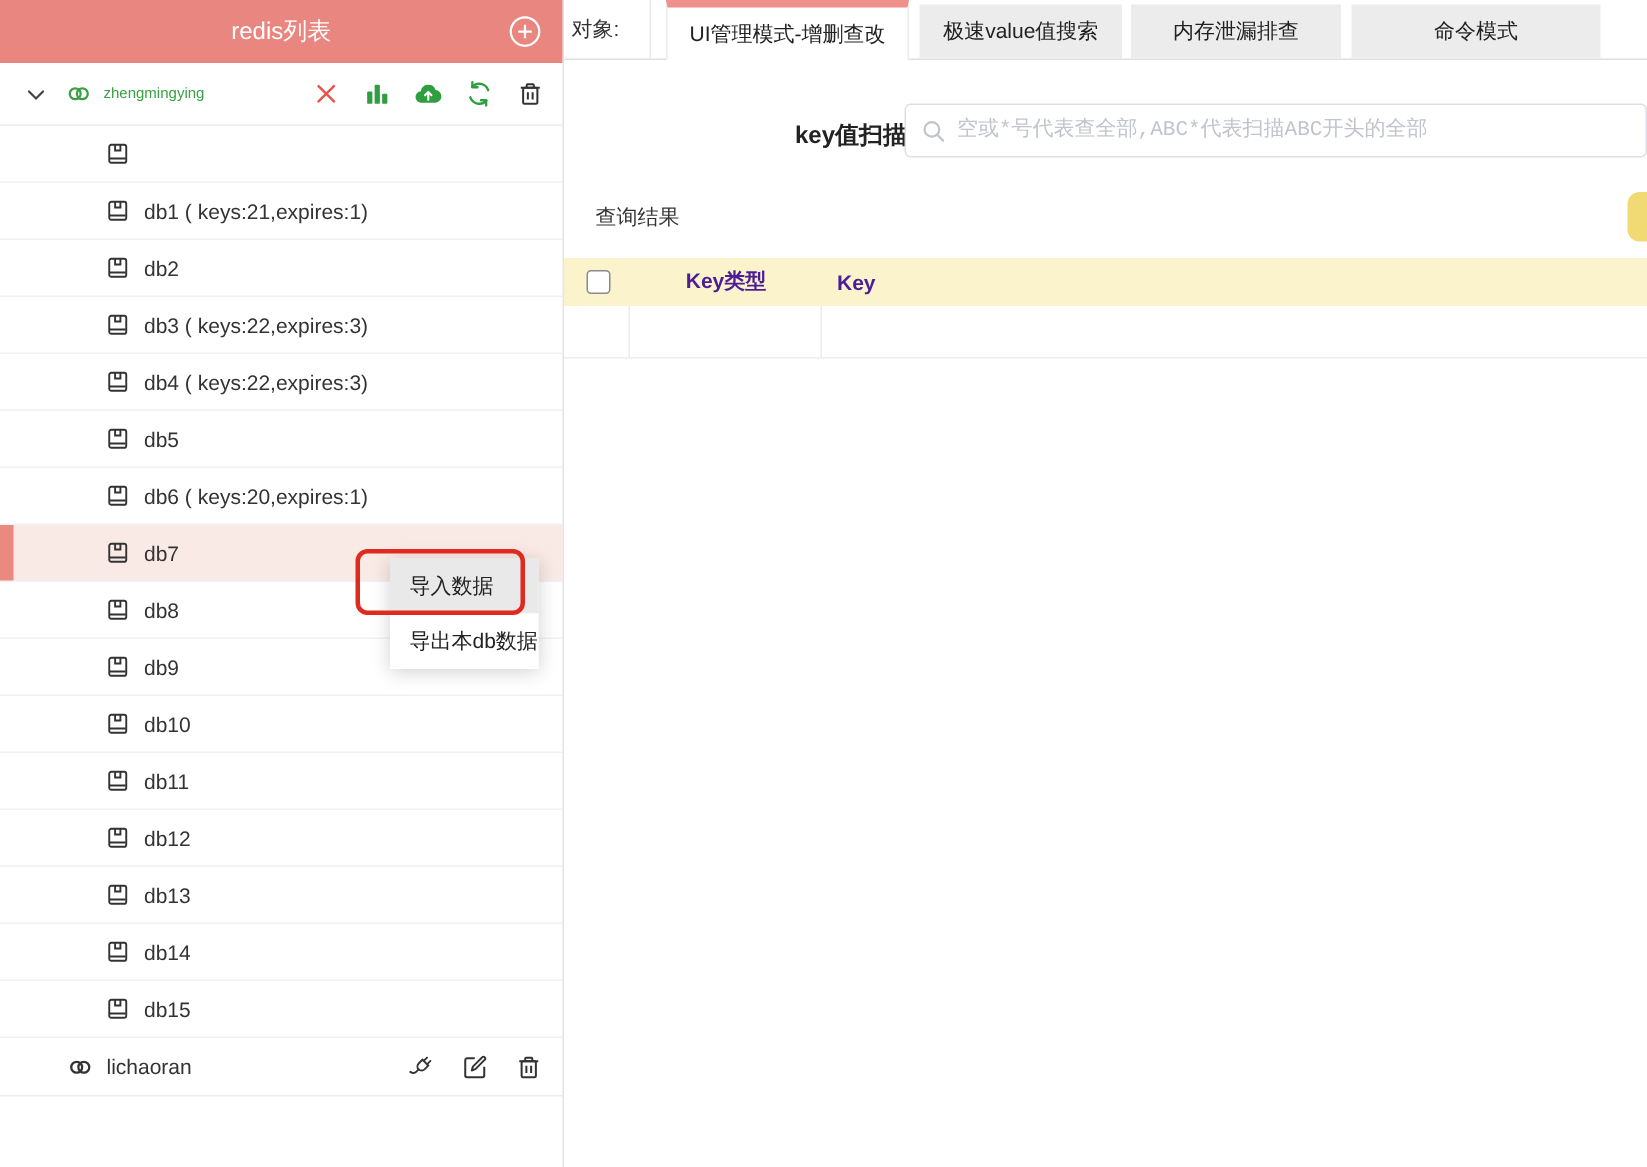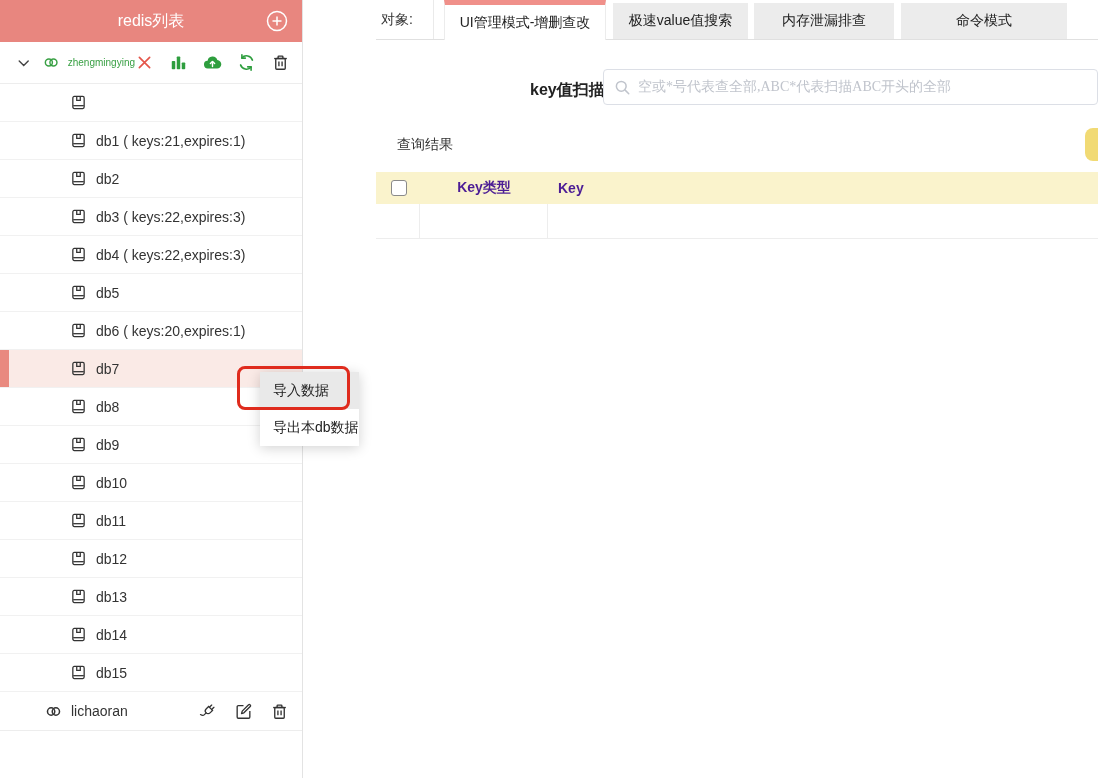--- a/index.html
+++ b/index.html
@@ -1,21 +1,21 @@
 <!DOCTYPE html>
 <html><head>
 <meta charset="utf-8">
 <style>
   * { margin:0; padding:0; box-sizing:border-box; }
   html,body { background:#fff; }
   body { font-family:"Liberation Sans", sans-serif; color:#333; }
   .app { position:relative; width:1098px; height:778px; background:#fff; overflow:hidden; }
 
   
-  .sidebar { position:absolute; left:0; top:0; width:303px; height:778px; background:#fff; border-right:1px solid #e3e3e3; }
+  .sidebar { position:absolute; left:0; top:0; width:376px; height:778px; background:#fff; border-right:1px solid #e3e3e3; }
   .side-header { height:42px; background:#e8867f; color:#fff; display:flex; align-items:center; justify-content:center; position:relative; font-size:16px; }
   .plus-btn { position:absolute; right:13px; top:9px; width:24px; height:24px; cursor:pointer; }
   .conn-row { height:42px; display:flex; align-items:center; padding:0 12px 0 16px; border-bottom:1px solid #ededed; }
   .conn-row .chev { width:16px; height:16px; color:#444; margin-right:11px; }
   .conn-row .link { width:19px; height:19px; color:#39a044; margin-right:7px; }
   .conn-name { color:#39a044; font-size:10px; }
   .conn-tools { margin-left:auto; display:flex; align-items:center; gap:15px; }
   .tool { width:19px; height:19px; display:inline-flex; cursor:pointer; }
   .tool.red { color:#e4554a; }
   .tool.green { color:#2e9e3e; }
@@ -43,21 +43,21 @@
   .obj-label { width:58px; display:flex; align-items:center; padding-left:5px; font-size:14px; border-right:1px solid #eaeaea; }
   .tab { display:flex; align-items:center; justify-content:center; font-size:14px; color:#222; cursor:pointer; }
   .tab.active { margin-left:10px; width:162px; background:#fff; border-top:5px solid #f0908a; border-left:1px solid #ececec; border-right:1px solid #ececec; position:relative; z-index:2; margin-bottom:-1px; }
   .tab.inactive { background:#ececec; margin-top:3px; }
   .tab.t2 { margin-left:7px; width:135px; }
   .tab.t3 { margin-left:6px; width:140px; }
   .tab.t4 { margin-left:7px; width:166px; }
 
   .scan-label { position:absolute; left:154px; top:80px; font-size:16px; font-weight:700; color:#222; }
   .scan-input-wrap { position:absolute; left:227px; top:69px; right:0; height:36px; }
-  .scan-input { width:100%; height:36px; border:1px solid #dcdfe6; border-radius:4px; padding:0 10px 0 34px; font-size:14px; color:#333; outline:none; font-family:Liberation Serif, serif; }
+  .scan-input { width:100%; height:36px; border:1px solid #dcdfe6; border-radius:4px; padding:0 10px 0 34px; font-size:14px; color:#333; outline:none; font-family:Liberation Mono, monospace; }
   .scan-input::placeholder { color:#c0c4cc; }
   .search-glyph { position:absolute; left:10px; top:9px; width:18px; height:18px; }
 
   .results-title { position:absolute; left:21px; top:136px; font-size:14px; color:#333; }
   .yellow-btn { position:absolute; right:0; top:128px; width:13px; height:33px; background:#f1da74; border-radius:8px 0 0 8px; cursor:pointer; }
 
   .thead { position:absolute; left:0; right:0; top:172px; height:32px; background:#faf3cc; display:flex; align-items:center; font-size:14px; font-weight:700; color:#4c1d95; }
   .th-check { width:44px; display:flex; align-items:center; padding-left:15px; }
   .checkbox { width:16px; height:16px; background:#fff; border:1px solid #8a8a8a; border-radius:3px; cursor:pointer; }
   .th-type { width:128px; text-align:center; }

